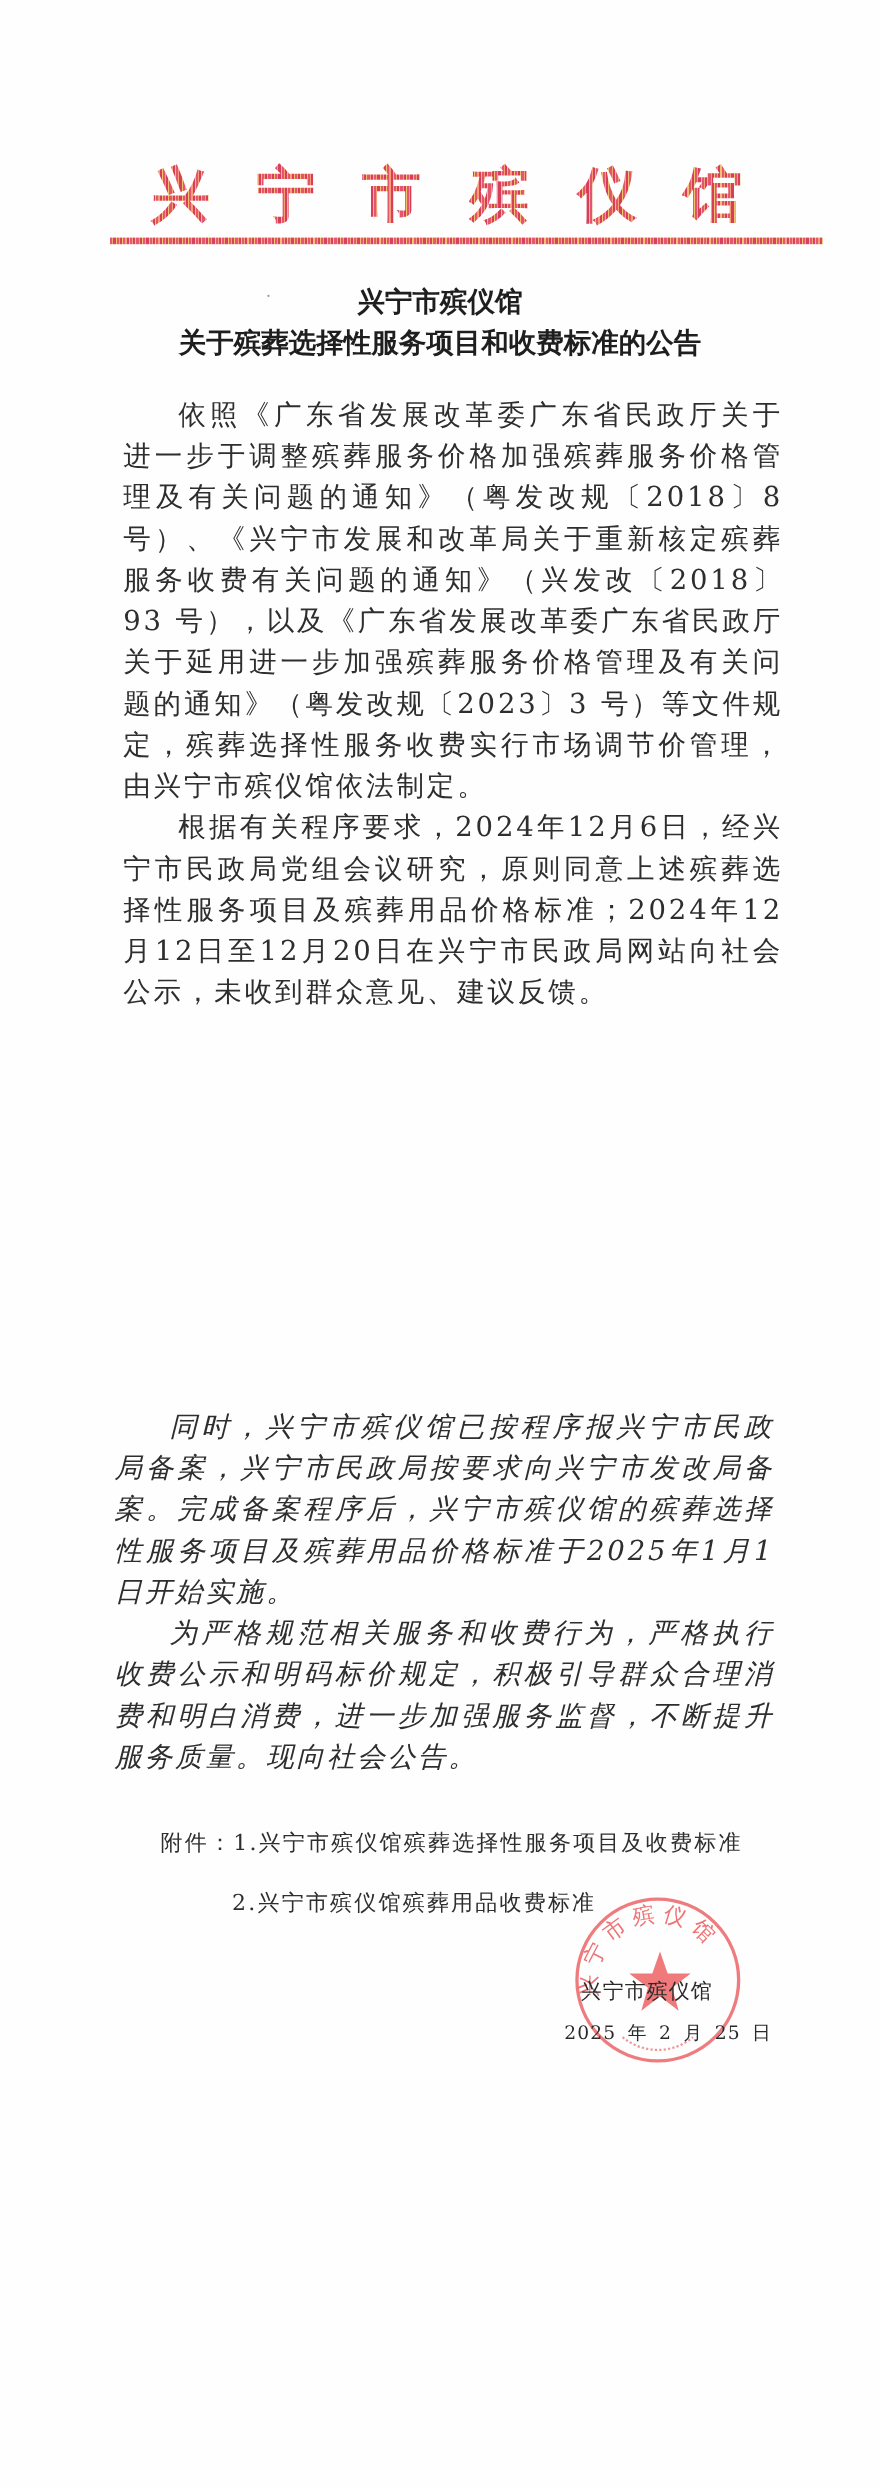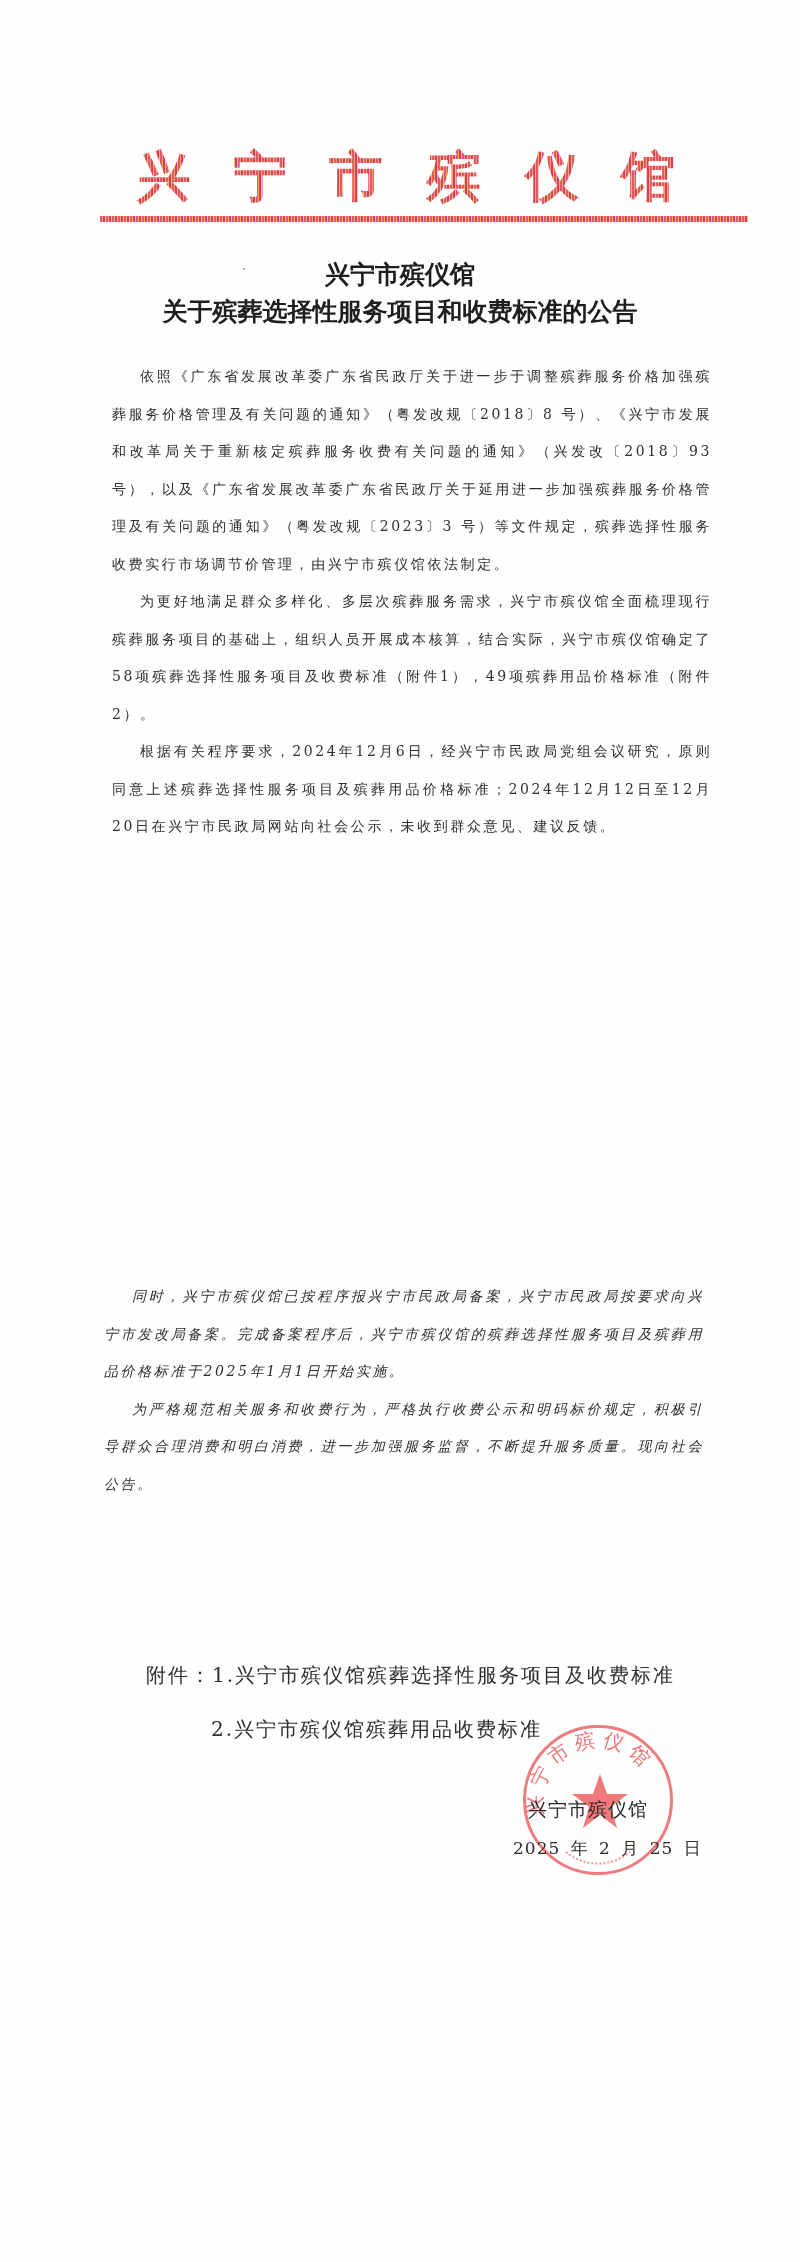--- a/index.html
+++ b/index.html
@@ -73,21 +73,21 @@
       color: #1e1e1e;
       letter-spacing: 0px;
     }
     .doc-title.line1 { top: 258px; }
     .doc-title.line2 { top: 295px; }
 
     
     .body-block {
       position: absolute;
       width: 600px;
-      font-size: 14px;
+      font-size: 25px;
       line-height: 37.5px;
       color: #2e2e2e;
       text-align: justify;
       letter-spacing: 2.6px;
     }
     .body-block p {
       margin: 0;
       text-indent: 2em;
     }
     .block-a { left: 112px; top: 358px; }
@@ -168,21 +168,20 @@
     <span class="letterhead-char" style="left:520px">馆</span>
   </div>
   <div class="red-rule"></div>
 
   <div class="doc-title line1">兴宁市殡仪馆</div>
   <div class="doc-title line2">关于殡葬选择性服务项目和收费标准的公告</div>
   <span class="speck" style="left:243px; top:268px;"></span>
 
   <div class="body-block block-a">
     <p>依照《广东省发展改革委广东省民政厅关于进一步于调整殡葬服务价格加强殡葬服务价格管理及有关问题的通知》（粤发改规〔2018〕8 号）、《兴宁市发展和改革局关于重新核定殡葬服务收费有关问题的通知》（兴发改〔2018〕93 号），以及《广东省发展改革委广东省民政厅关于延用进一步加强殡葬服务价格管理及有关问题的通知》（粤发改规〔2023〕3 号）等文件规定，殡葬选择性服务收费实行市场调节价管理，由兴宁市殡仪馆依法制定。</p>
-    <p>为更好地满足群众多样化、多层次殡葬服务需求，兴宁市殡仪馆全面梳理现行殡葬服务项目的基础上，组织人员开展成本核算，结合实际，兴宁市殡仪馆确定了58项殡葬选择性服务项目及收费标准（附件1），49项殡葬用品价格标准（附件2）。</p>
     <p>根据有关程序要求，2024年12月6日，经兴宁市民政局党组会议研究，原则同意上述殡葬选择性服务项目及殡葬用品价格标准；2024年12月12日至12月20日在兴宁市民政局网站向社会公示，未收到群众意见、建议反馈。</p>
   </div>
 
   <div class="body-block block-b">
     <p>同时，兴宁市殡仪馆已按程序报兴宁市民政局备案，兴宁市民政局按要求向兴宁市发改局备案。完成备案程序后，兴宁市殡仪馆的殡葬选择性服务项目及殡葬用品价格标准于2025年1月1日开始实施。</p>
     <p>为严格规范相关服务和收费行为，严格执行收费公示和明码标价规定，积极引导群众合理消费和明白消费，进一步加强服务监督，不断提升服务质量。现向社会公告。</p>
   </div>
 
   <div class="attachments">
     <div class="attach-row">

